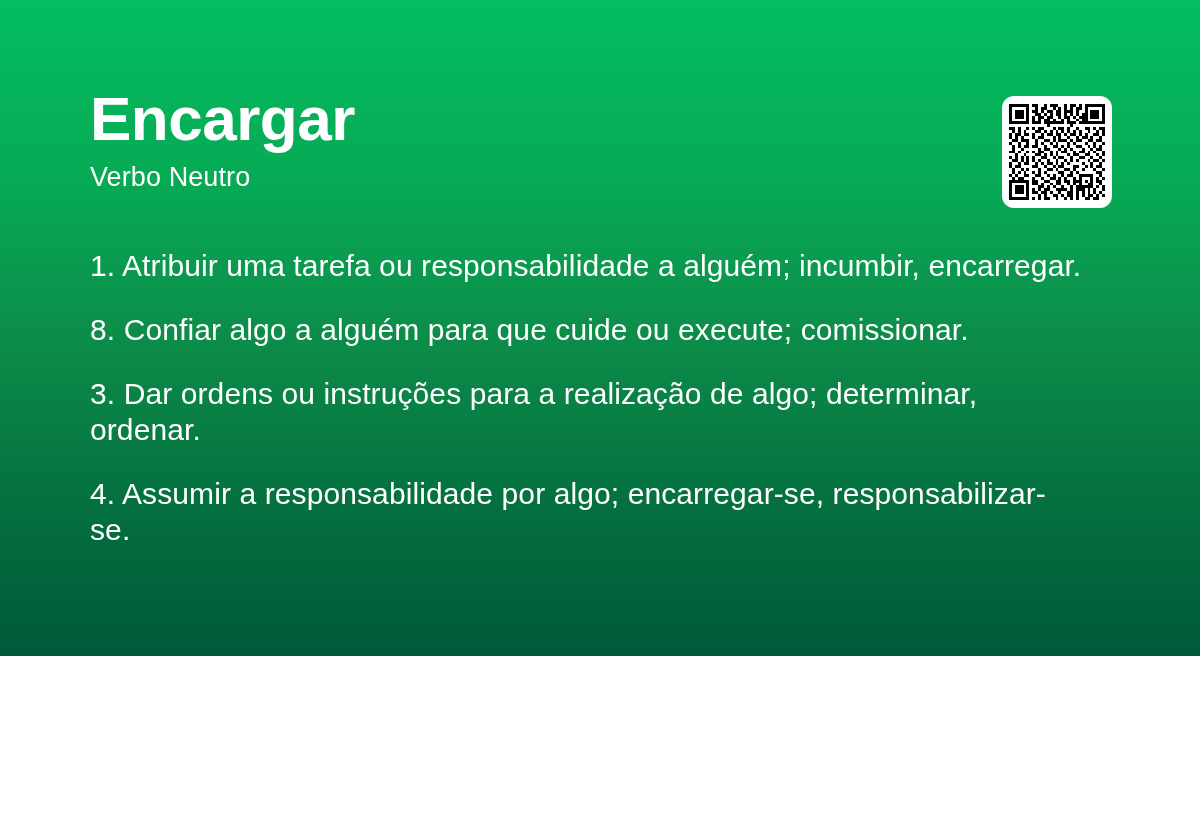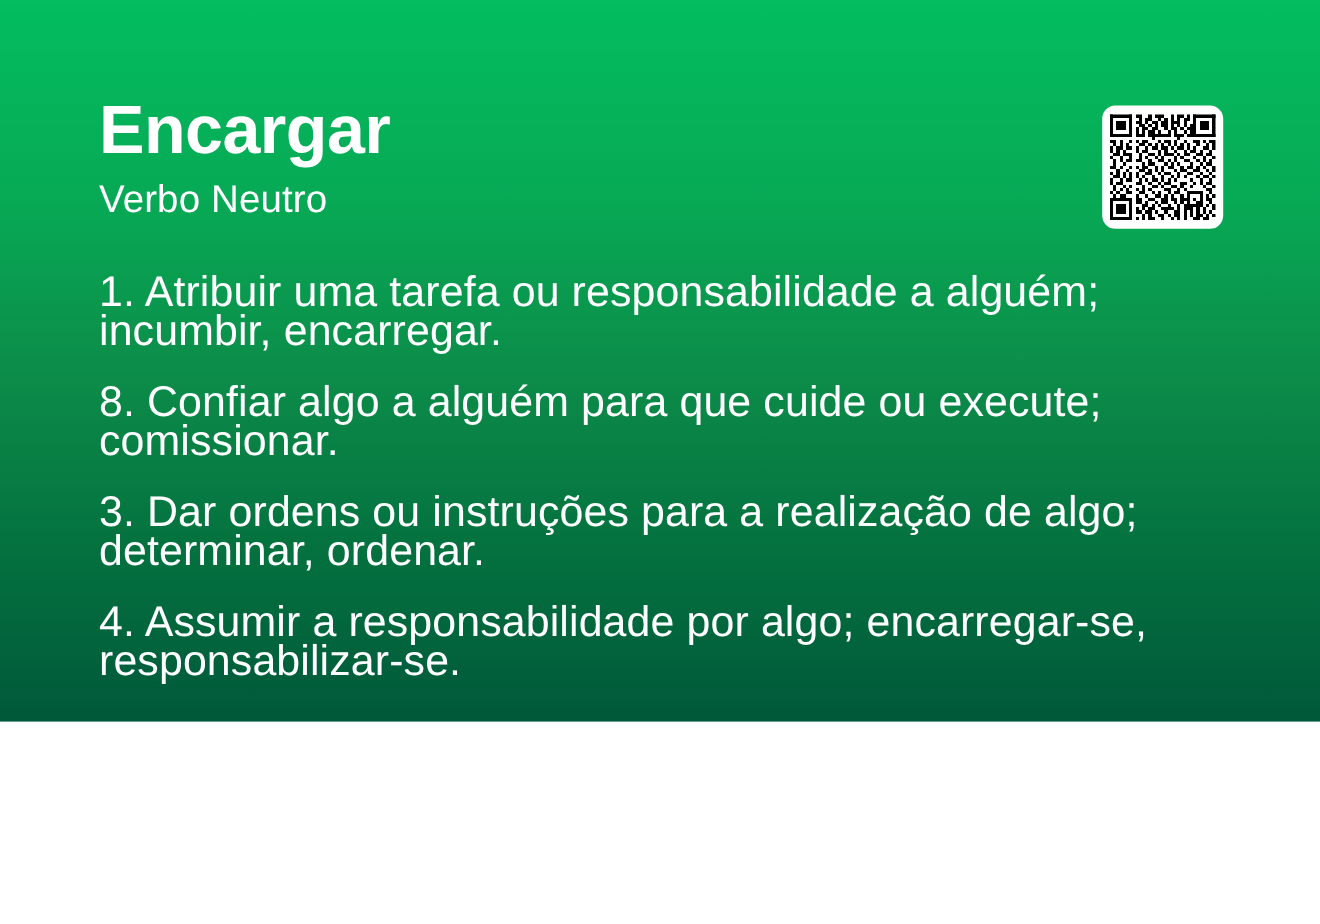--- a/index.html
+++ b/index.html
@@ -36,37 +36,37 @@
     font-size:62px;
     font-weight:bold;
     line-height:1.0;
     letter-spacing:-0.5px;
     color:#ffffff;
     white-space:nowrap;
   }
 
   #word-type {
     margin-top:14px;
-    font-size:35px;
+    font-size:27px;
     font-weight:500;
     line-height:1.0;
     letter-spacing:0.1px;
     color:#ffffff;
   }
 
   
   #definitions {
     position:absolute;
     left:90px;
     top:248px;
     width:995px;
   }
 
   .definition {
-    font-size:39px;
+    font-size:30px;
     line-height:36px;
     color:#ffffff;
     margin-bottom:28px;
     letter-spacing:0.1px;
   }
   .definition:last-child { margin-bottom:0; }
 
   
   #qr-panel {
     position:absolute;

